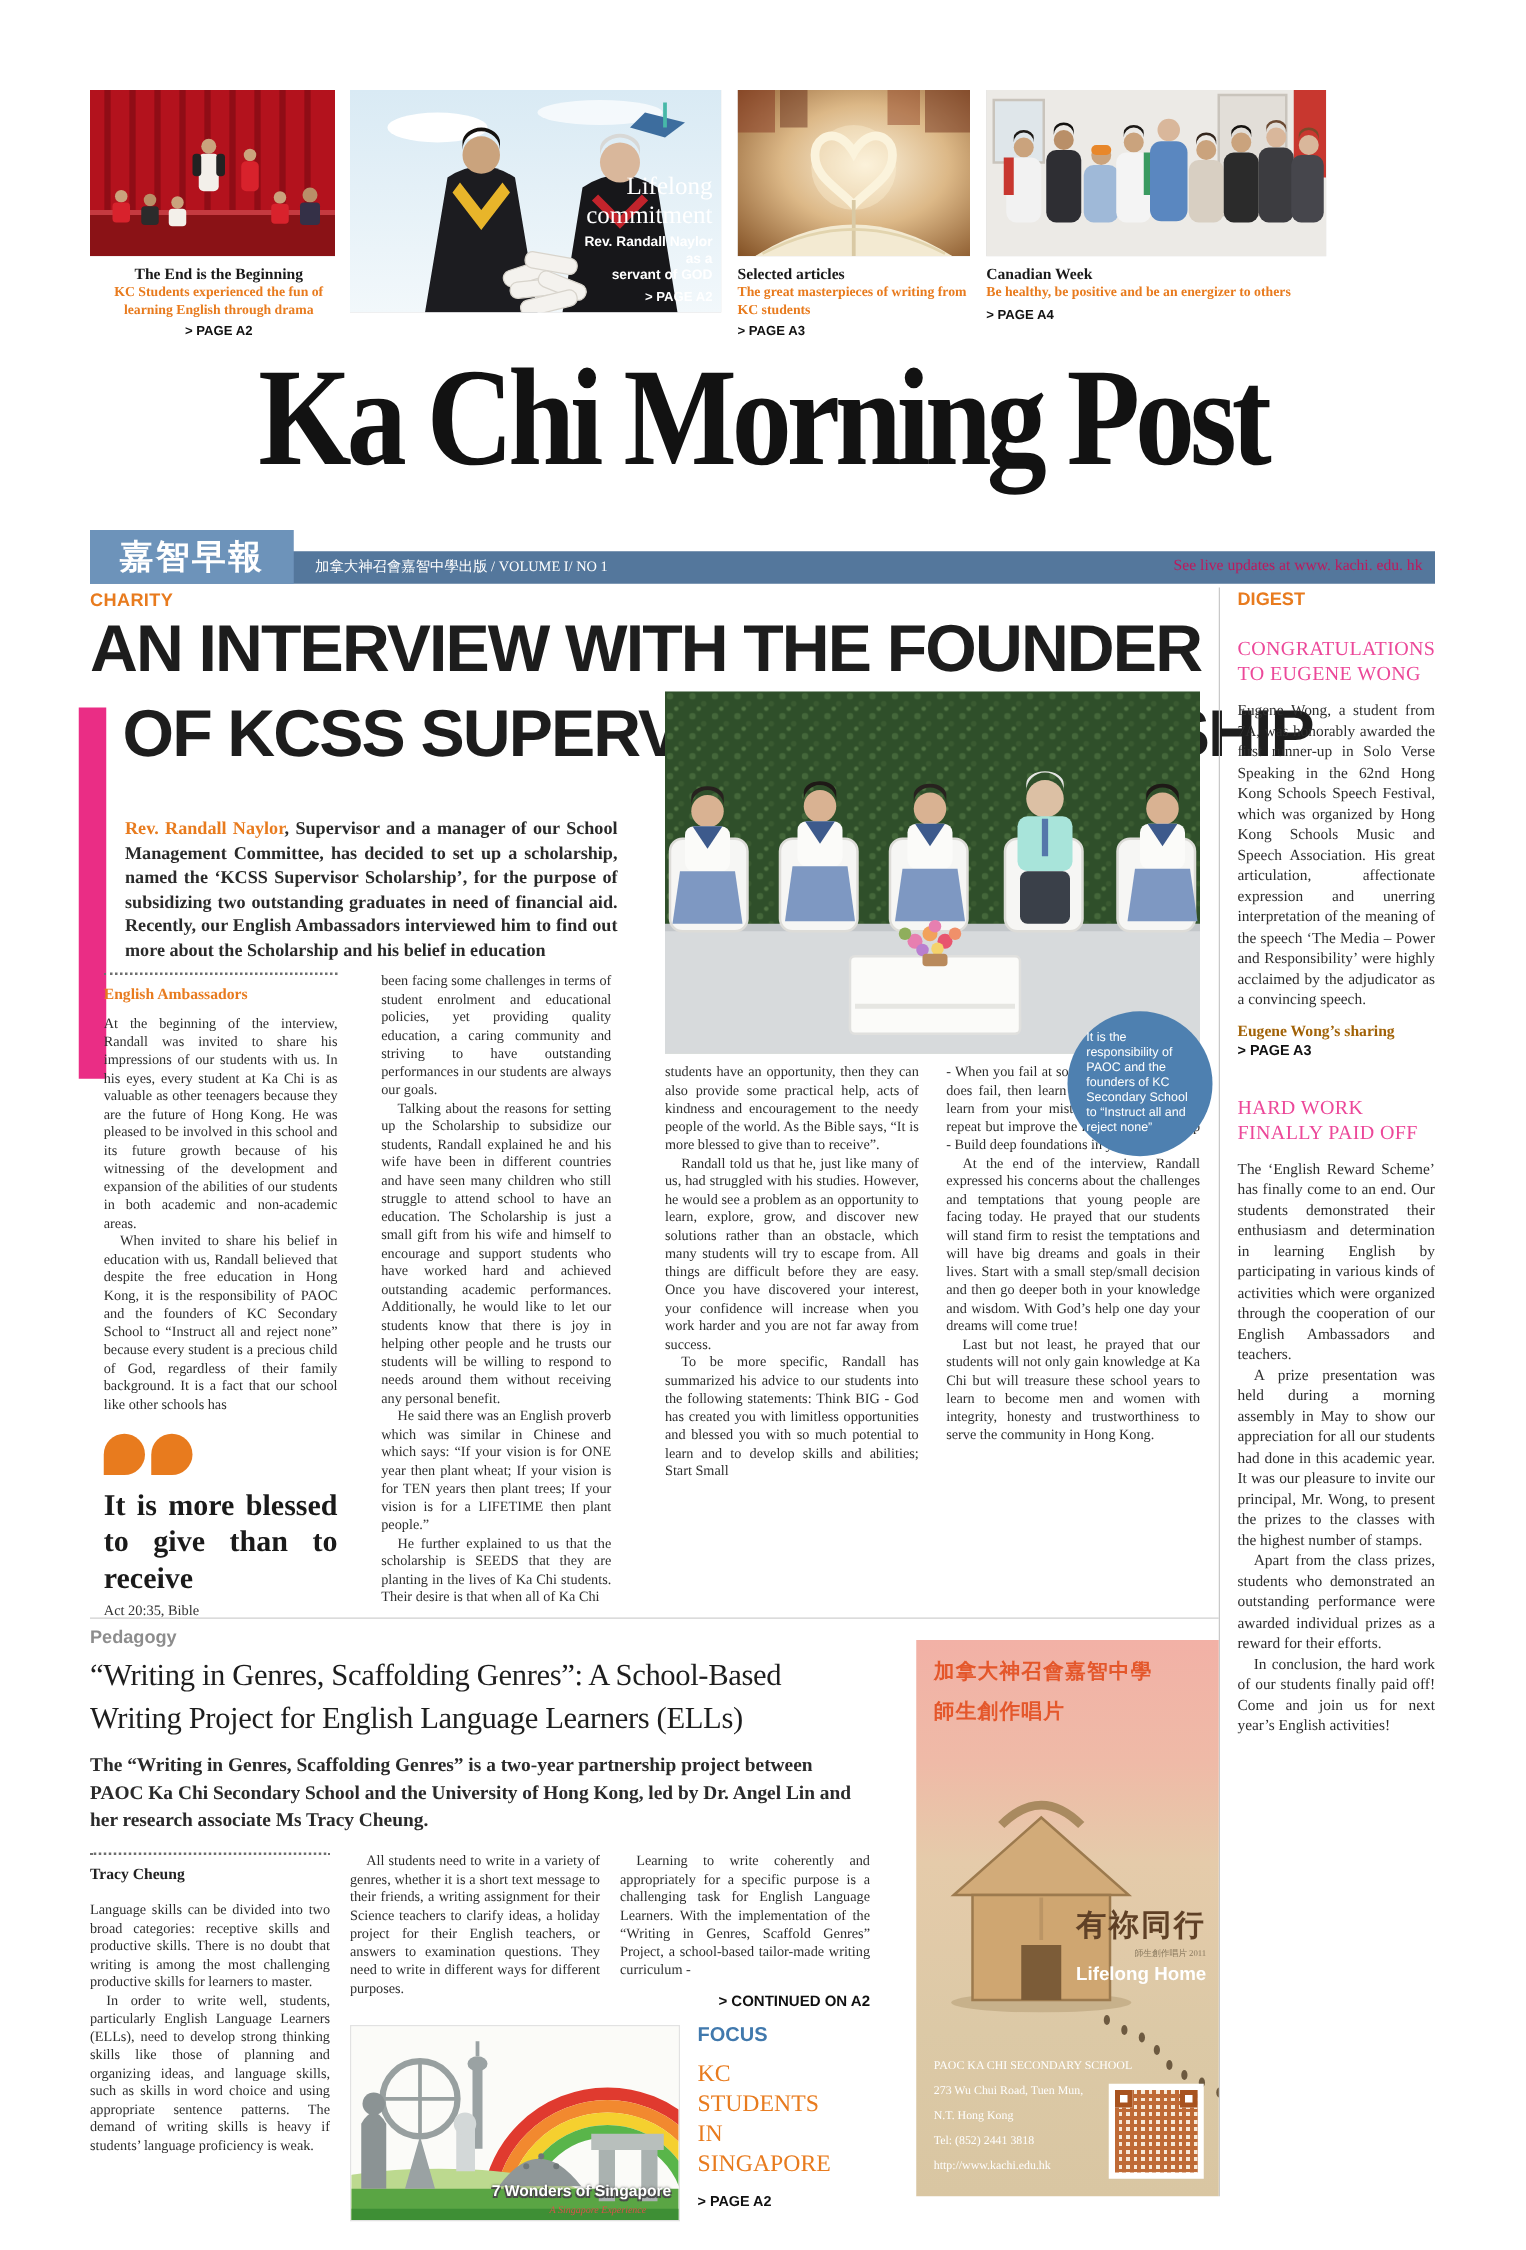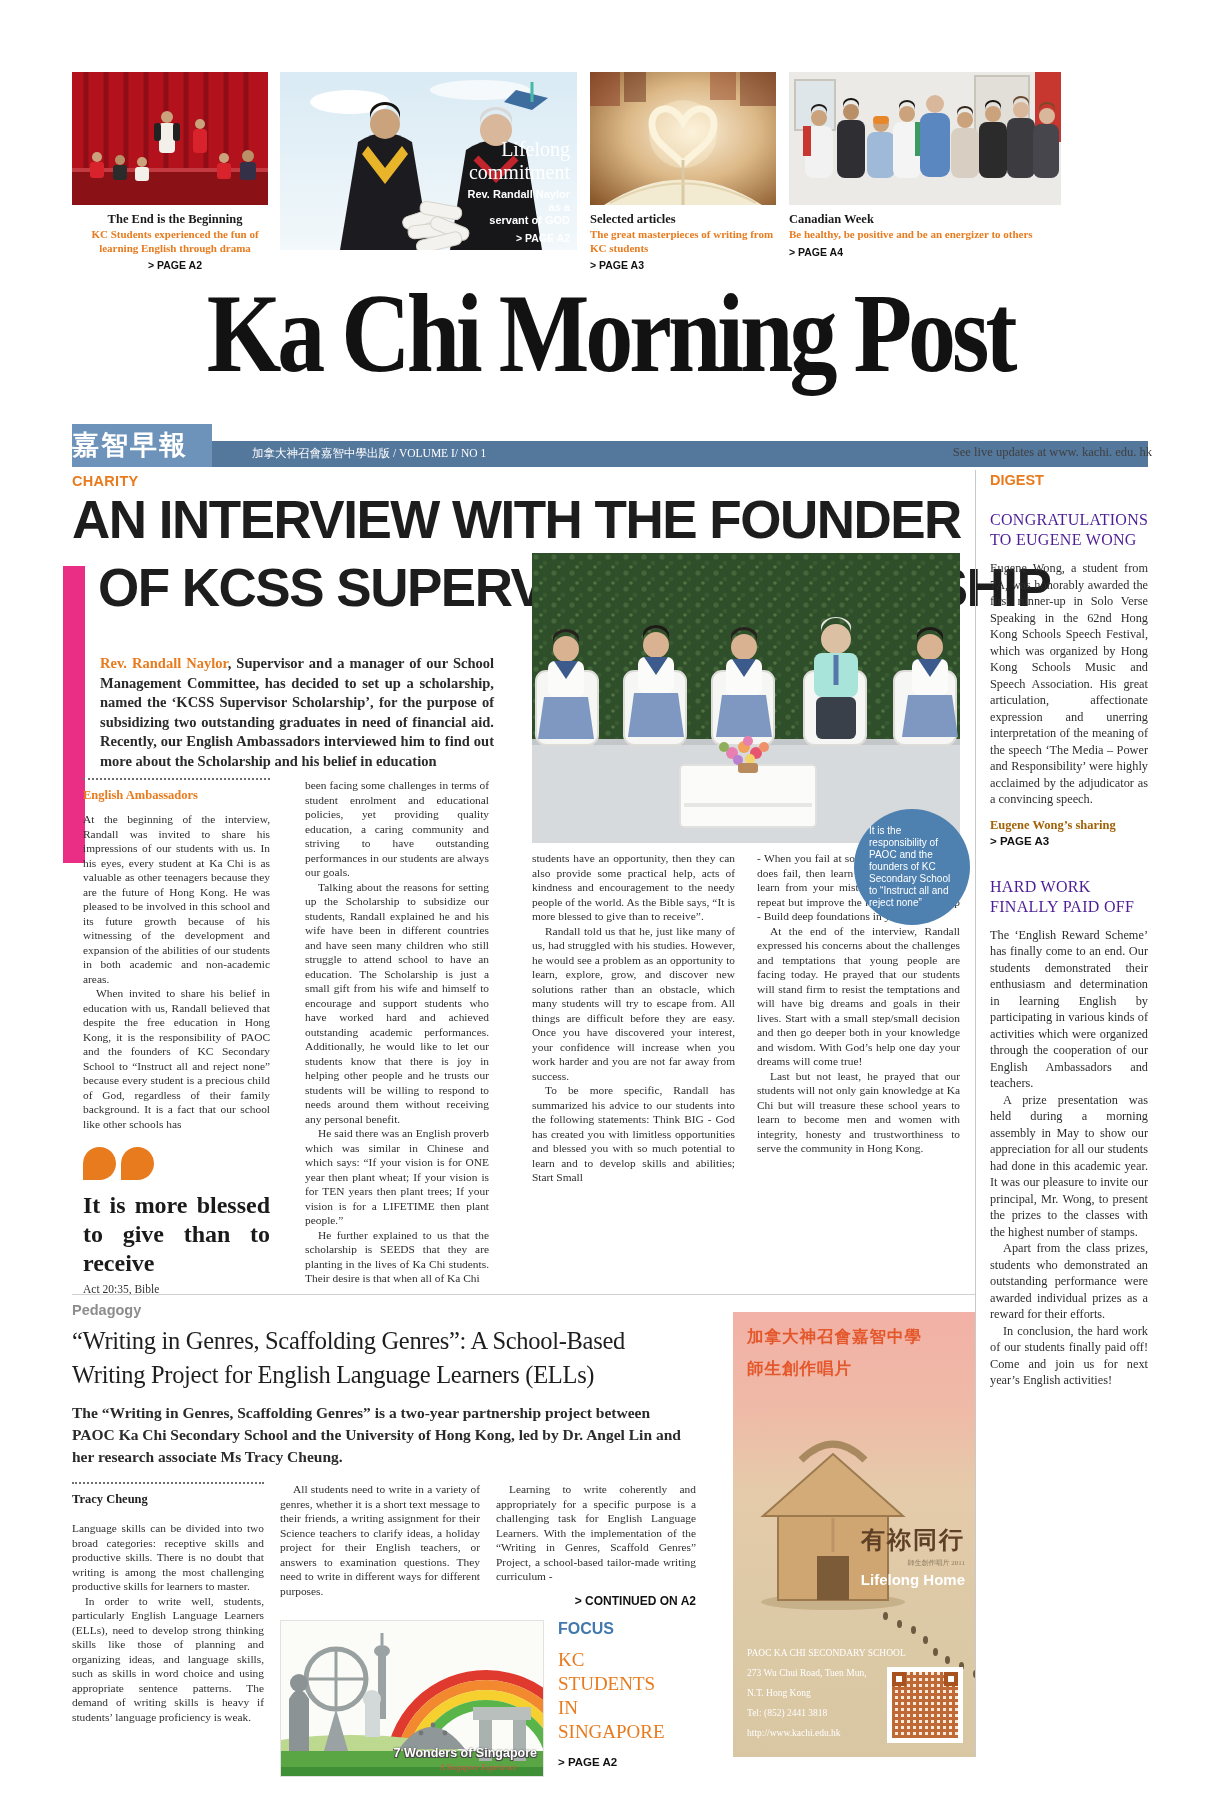--- a/index.html
+++ b/index.html
@@ -21,26 +21,26 @@
   .ph2-ovl{position:absolute;right:7px;bottom:6px;text-align:right;color:#fff;}
   .ph2-title{font-size:20px;line-height:23px;width:120px;margin-left:auto;}
   .ph2-name{font-size:11px;font-weight:bold;margin-top:4px;line-height:13px;}
   .ph2-line{font-size:11px;font-weight:bold;line-height:13px;}
   .ph2-page{font-family:"Liberation Sans",sans-serif;font-size:10.5px;font-weight:bold;margin-top:5px;}
 
   
   .masthead{position:absolute;left:72px;top:276px;width:1076px;text-align:center;
             font-weight:bold;font-size:96px;letter-spacing:-4px;color:#121212;line-height:100px;
             transform:scaleY(1.16);transform-origin:top center;white-space:nowrap;}
-  .cnbadge{position:absolute;left:72px;top:424px;width:140px;height:43px;background:#6d93ba;
-           color:#fff;font-weight:bold;font-size:27px;line-height:43px;text-align:left;
+  .cnbadge{position:absolute;left:72px;top:424px;width:163px;height:43px;background:#6d93ba;
+           color:#fff;font-weight:bold;font-size:27px;line-height:43px;text-align:center;
            font-family:"Liberation Sans",sans-serif;letter-spacing:2px;z-index:3;}
   .bluebar{position:absolute;left:72px;top:441px;width:1076px;height:26px;background:#54779c;z-index:2;}
   .publine{position:absolute;left:252px;top:446px;color:#fff;font-size:11.5px;z-index:3;}
-  .liveupd{position:absolute;right:69px;top:445px;color:#404040;font-size:12.5px;z-index:3;}
+  .liveupd{position:absolute;right:83px;top:445px;color:#be185d;font-size:12.5px;z-index:3;}
 
   
   .kicker{position:absolute;left:72px;top:473px;font-family:"Liberation Sans",sans-serif;
           font-weight:bold;font-size:14.5px;color:#e87b1e;letter-spacing:.3px;}
   .headline{position:absolute;left:72px;font-family:"Liberation Sans",sans-serif;font-weight:bold;
             color:#1d1d1d;font-size:53px;letter-spacing:-1.5px;white-space:nowrap;line-height:56px;}
   .hl1{top:492px;} .hl2{top:560px;padding-left:26px;}
   .pinkbar{position:absolute;left:63px;top:566px;width:22px;height:297px;background:#ea2d85;}
   .lead{position:absolute;left:100px;top:654px;width:394px;font-size:14.5px;line-height:19.5px;
         font-weight:bold;color:#2b2b2b;text-align:justify;}
@@ -72,21 +72,21 @@
          font-size:10px;line-height:12px;padding:0;display:flex;align-items:center;justify-content:center;
          text-align:left;z-index:4;}
   .badge span{display:block;width:86px;}
   .colsrow{display:flex;gap:22px;margin-top:8px;}
   .col3,.col4{width:203px;}
 
   
   .vrule{position:absolute;left:975px;top:470px;width:1px;height:1287px;background:#c9c9c9;}
   .digest{position:absolute;left:990px;top:472px;width:158px;}
   .digest-label{font-family:"Liberation Sans",sans-serif;font-weight:bold;font-size:14.5px;color:#e87b1e;}
-  .digest h3{font-weight:normal;font-size:16px;line-height:20px;letter-spacing:.3px;color:#4c1d95;
+  .digest h3{font-weight:normal;font-size:16px;line-height:20px;letter-spacing:.3px;color:#ec4899;
              margin:22px 0 10px 0;}
   .digest h3.second{margin-top:30px;}
   .digest .dbody{font-size:12.3px;line-height:16.5px;text-align:justify;color:#2e2e2e;}
   .digest .dbody p{margin:0;text-indent:13px;}
   .digest .dbody p:first-child{text-indent:0;}
   .dlink{font-weight:bold;font-size:12.5px;color:#a16207;margin-top:10px;}
   .dpage{font-family:"Liberation Sans",sans-serif;font-weight:bold;font-size:11.5px;color:#111;margin-top:2px;}
 
   
   .hrule{position:absolute;left:72px;top:1294px;width:903px;height:1px;background:#cfcfcf;}

